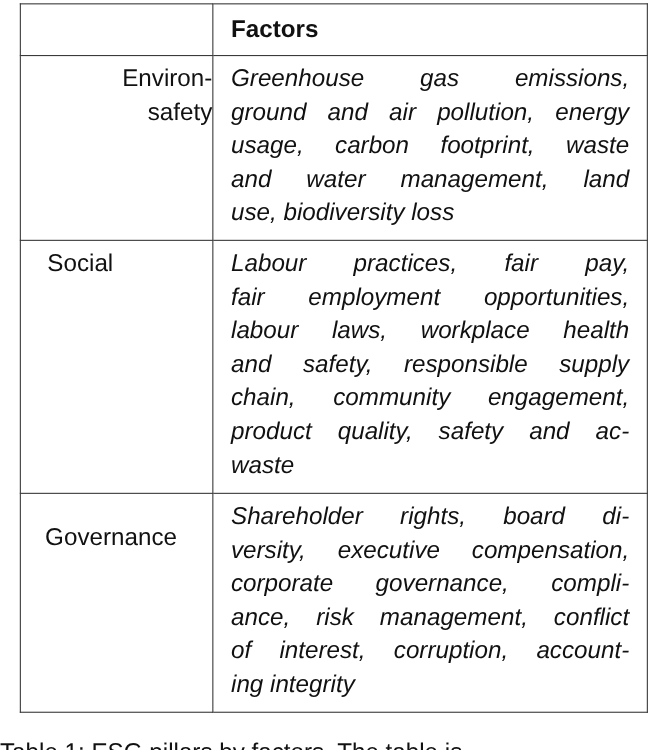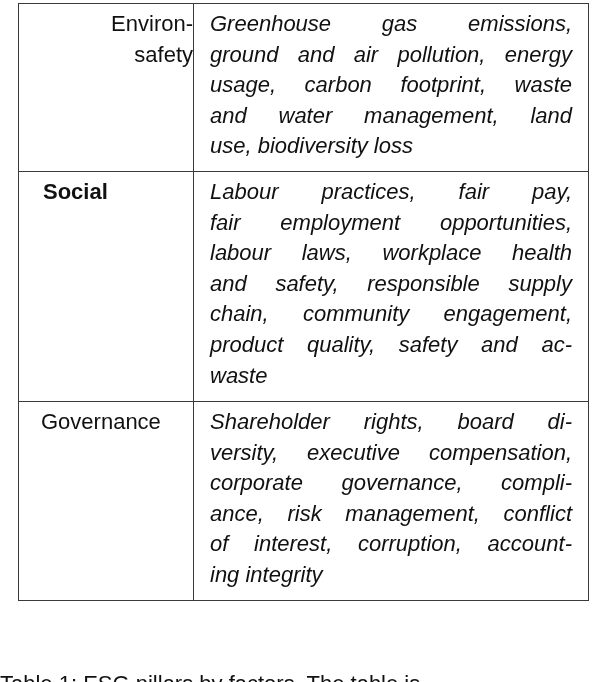--- a/index.html
+++ b/index.html
@@ -55,22 +55,22 @@
     .factor-line {
       display: block;
       text-align: justify;
       text-align-last: justify;
       white-space: nowrap;
     }
     .factor-line.last {
       text-align-last: left;
     }
     .row-env .pillar-text { padding-left: 24px; }
-    .row-social .pillar-text { padding-left: 24px; font-weight: bold; }
-    .row-gov .pillar-text { padding-left: 22px; }
+    .row-social .pillar-text { padding-left: 24px; }
+    .row-gov .pillar-text { padding-left: 22px; margin-top: 19px; }
     .row-env td { height: 156px; text-align: right; }
     .row-social td { height: 218px; }
     .row-gov td { height: 187px; }
     .caption {
       position: absolute;
       left: 0;
       top: 670px;
       font-size: 22px;
       line-height: 28px;
       white-space: nowrap;
@@ -79,20 +79,24 @@
   </style>
 </head>
 <body>
 
 <table class="esg-table">
   <colgroup>
     <col class="col-pillar">
     <col class="col-factors">
   </colgroup>
   <tbody>
+      <tr class="head-row">
+    <th></th>
+    <th>Factors</th>
+  </tr>
 
   <tr class="row-env">
     <td class="pillar-cell">
       <span class="pillar-text">
         <span style="display:block">Environ-</span>
         <span style="display:block">safety</span>
       </span>
     </td>
     <td class="factors-cell">
       <span class="factor-line">Greenhouse gas emissions,</span>

